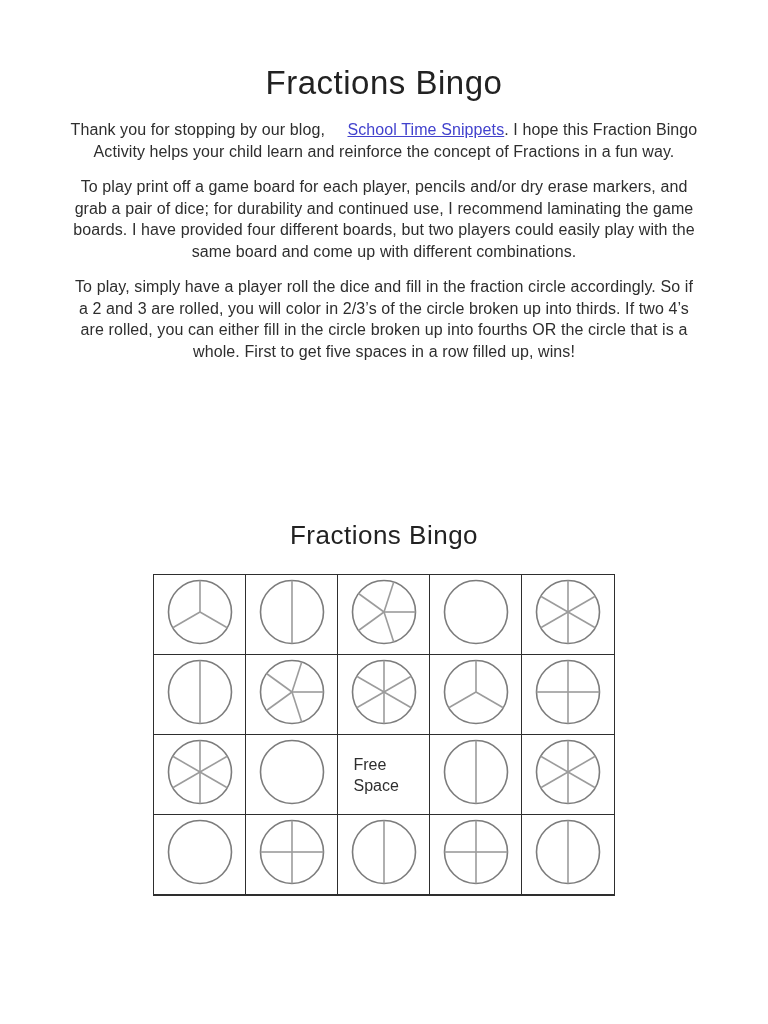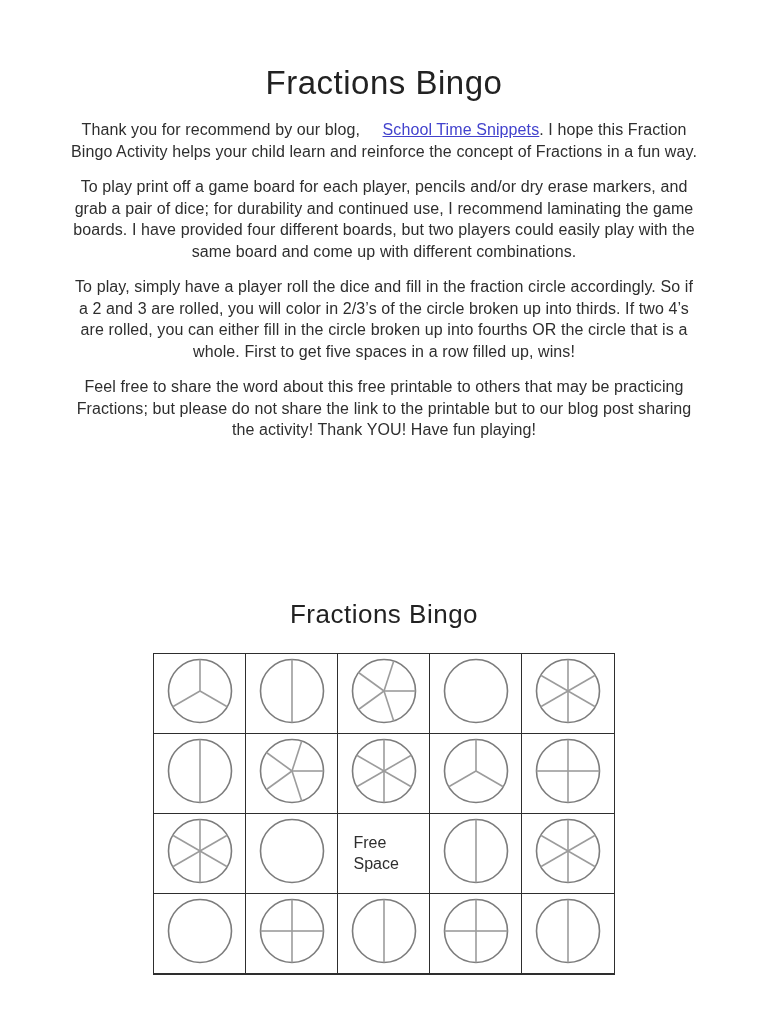--- a/index.html
+++ b/index.html
@@ -65,27 +65,26 @@
     text-align:left;color:var(--text);
   }
 </style>
 </head>
 <body>
 
 <div class="page">
 
   <h1 class="doc-title">Fractions Bingo</h1>
 
-  <p class="para first"><span>Thank you for recommend by our blog, </span><a class="blog-link">School Time Snippets</a><span>.  I hope this Fraction Bingo Activity helps your child learn and reinforce the concept of Fractions in a fun way.</span></p>
+  <p class="para first"><span>Thank you for stopping by our blog, </span><a class="blog-link">School Time Snippets</a><span>.  I hope this Fraction Bingo Activity helps your child learn and reinforce the concept of Fractions in a fun way.</span></p>
 
   <p class="para">To play print off a game board for each player, pencils and/or dry erase markers, and grab a pair of dice; for durability and continued use, I recommend laminating the game boards.  I have provided four different boards, but two players could easily play with the same board and come up with different combinations.</p>
 
   <p class="para">To play, simply have a player roll the dice and fill in the fraction circle accordingly.  So if a 2 and 3 are rolled, you will color in 2/3’s of the circle broken up into thirds.  If two 4’s are rolled, you can either fill in the circle broken up into fourths OR the circle that is a whole.  First to get five spaces in a row filled up, wins!</p>
 
-  <p class="para">Feel free to share the word about this free printable to others that may be practicing Fractions; but please do not share the link to the printable but to our blog post sharing the activity! Thank YOU!  Have fun playing!</p>
 
 
   <h2 class="board-title">Fractions Bingo</h2>
 
   <div class="bingo-grid">
       <div class="cell">
         <svg width="66" height="66" viewBox="0 0 66 66">
           <circle cx="33" cy="33" r="31.5" fill="none" stroke="var(--circle)" stroke-width="1.6"></circle>
           <line x1="33" y1="33" x2="33.00" y2="1.50" stroke="var(--divider)" stroke-width="1.6"></line>
           <line x1="33" y1="33" x2="5.72" y2="48.75" stroke="var(--divider)" stroke-width="1.6"></line>

